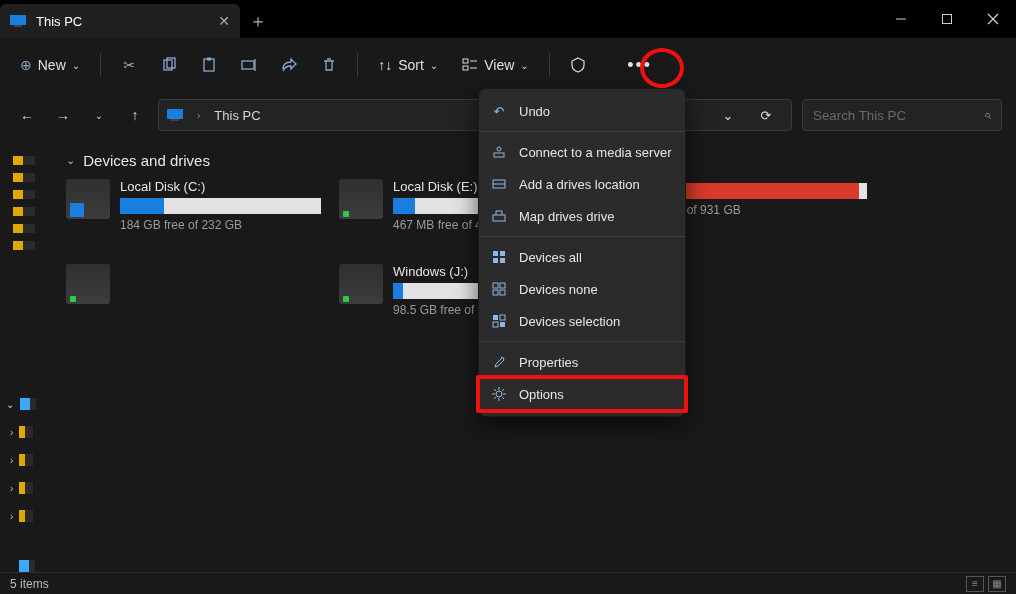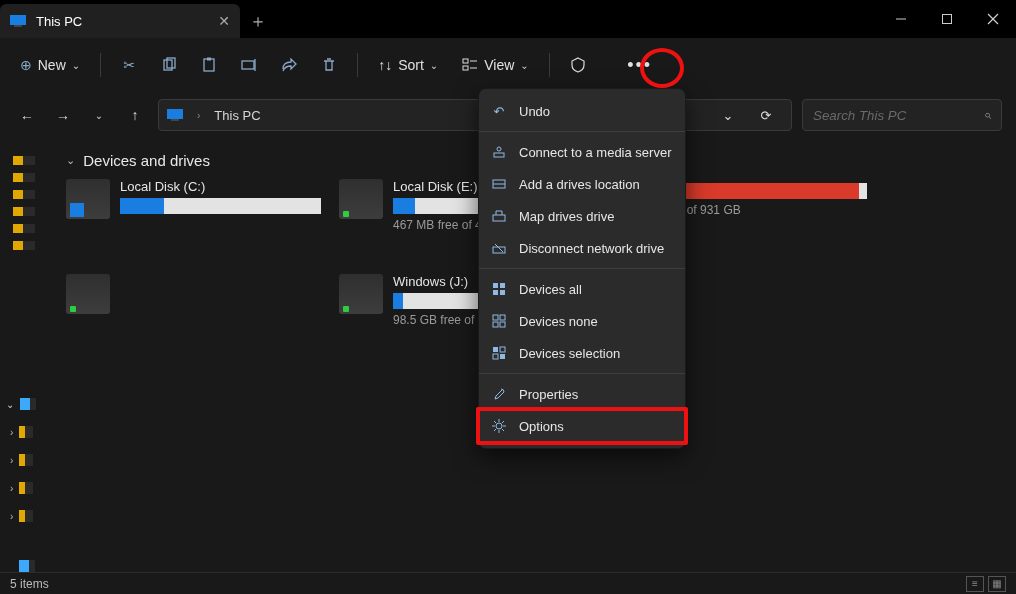--- a/index.html
+++ b/index.html
@@ -31,36 +31,36 @@
   .navrow { height: 46px; background: #191919; display: flex; align-items: center; padding: 0 14px; gap: 10px; }
   .navbtn { width: 26px; height: 26px; display: flex; align-items: center; justify-content: center; color: #ddd; font-size: 14px; }
   .navbtn .chev { font-size: 10px; color: #ccc; }
   .addr { flex: 1; height: 32px; background: #232323; border: 1px solid #3a3a3a; border-radius: 4px; display: flex; align-items: center; padding: 0 8px; gap: 8px; }
   .addr .crumb { color: #d6d6d6; }
   .addr .sep { color: #8a8a8a; margin: 0 6px; font-size: 10px;}
   .addr-spacer { flex: 1; }
   .addr-end { display: flex; align-items: center; gap: 4px; }
   .addr-end div { width: 34px; height: 30px; display: flex; align-items: center; justify-content: center; color: #ddd; }
   .search { width: 200px; height: 32px; background: #232323; border: 1px solid #3a3a3a; border-radius: 4px; display: flex; align-items: center; padding: 0 10px; color: #7a7a7a; justify-content: space-between; }
-  .search input { background: transparent; border: none; color: #ddd; outline: none; width: 150px; font-style: italic; }
+  .search input { background: transparent; border: none; color: #ddd; outline: none; width: 150px; }
   .search input::placeholder { color: #6a6a6a; }
 
   
   .body { position: absolute; top: 138px; left: 0; right: 0; bottom: 22px; background: #191919; display: flex; }
   .leftstrip { width: 48px; background: #191919; display: flex; flex-direction: column; gap: 8px; padding-top: 18px; align-items: center; }
   .leftstrip .slot { width: 22px; height: 16px; background: linear-gradient(#2a2a2a,#2a2a2a); border-left: 10px solid #e0a800; }
   .leftstrip .slot.blue { border-left: 10px solid #3da9fc; background:#2a2a2a; height:12px; width:16px;}
   .leftstrip .caret-row { margin-top: 140px; width: 100%; display: flex; align-items: center; gap: 6px; padding-left: 6px; color: #ccc; font-size: 10px;}
   .leftstrip .treecaret { color: #bbb; font-size: 10px; width: 100%; text-align: left; padding-left: 10px; margin-top: 8px; display:flex; align-items:center; gap:6px;}
 
   .main { flex: 1; padding: 14px 18px; position: relative; }
   .group-header { display: flex; align-items: center; gap: 8px; color: #e8e8e8; font-size: 15px; margin-bottom: 10px; }
   .group-header .chev { font-size: 11px; color: #bbb; }
 
-  .drives { display: flex; flex-direction: column; gap: 42px; }
+  .drives { display: flex; flex-direction: column; gap: 32px; }
   .driverow { display: flex; gap: 18px; }
   .drive { width: 255px; display: flex; gap: 10px; }
   .drive .icon { width: 44px; height: 40px; position: relative; background: linear-gradient(#2f2f2f,#3d3d3d); border-radius: 3px; display: flex; align-items: flex-end; }
   .drive .icon.win::after { content:""; position:absolute; left:4px; bottom:2px; width:14px; height:14px; background:#1a7ee0; }
   .drive .icon .led { position:absolute; left:4px; bottom:2px; width:6px; height:6px; background:#2ecc40; border-radius:1px;}
   .drive .info { flex: 1; }
   .drive .name { color: #e6e6e6; font-size: 13px; margin-bottom: 4px; }
   .drive .bar { height: 16px; width: 100%; background: #e3e3e3; position: relative; }
   .drive .bar .fill { position: absolute; left: 0; top: 0; bottom: 0; background: #1a7ee0; }
   .drive .bar .fill.red { background: #d93a2a; }
@@ -256,20 +256,21 @@
 
     <div class="drives" id="drives">
         <div class="driverow">
           <div class="drive">
             <div class="icon win"></div>
             <div class="info">
               <div class="name">Local Disk (C:)</div>
               <div class="bar">
                 <div class="fill" style="width:22%"></div>
               </div>
+              <div class="free">184 GB free of 232 GB</div>
             </div>
           </div>
           <div class="drive">
             <div class="icon">
               <div class="led"></div>
             </div>
             <div class="info">
               <div class="name">Local Disk (E:)</div>
               <div class="bar">
                 <div class="fill" style="width:11%"></div>
@@ -336,29 +337,20 @@
     <span>Add a drives location</span>
   </div>
   <div class="mitem">
     <span class="micon">
         <svg width="14" height="14">
           <rect x="1" y="6" width="12" height="6" fill="none" stroke="#8fb9e2"></rect>
           <path d="M4 6 V2 H10 V6" fill="none" stroke="#8fb9e2"></path>
         </svg>
       </span>
     <span>Map drives drive</span>
-  </div>
-  <div class="mitem">
-    <span class="micon">
-        <svg width="14" height="14">
-          <rect x="1" y="6" width="12" height="6" fill="none" stroke="#8fb9e2"></rect>
-          <line x1="3" y1="3" x2="11" y2="11" stroke="#8fb9e2"></line>
-        </svg>
-      </span>
-    <span>Disconnect network drive</span>
   </div>
   <div class="msep"></div>
   <div class="mitem">
     <span class="micon">
         <svg width="14" height="14">
           <rect x="1" y="1" width="5" height="5" fill="#8fb9e2"></rect>
           <rect x="8" y="1" width="5" height="5" fill="#8fb9e2"></rect>
           <rect x="1" y="8" width="5" height="5" fill="#8fb9e2"></rect>
           <rect x="8" y="8" width="5" height="5" fill="#8fb9e2"></rect>
         </svg>

